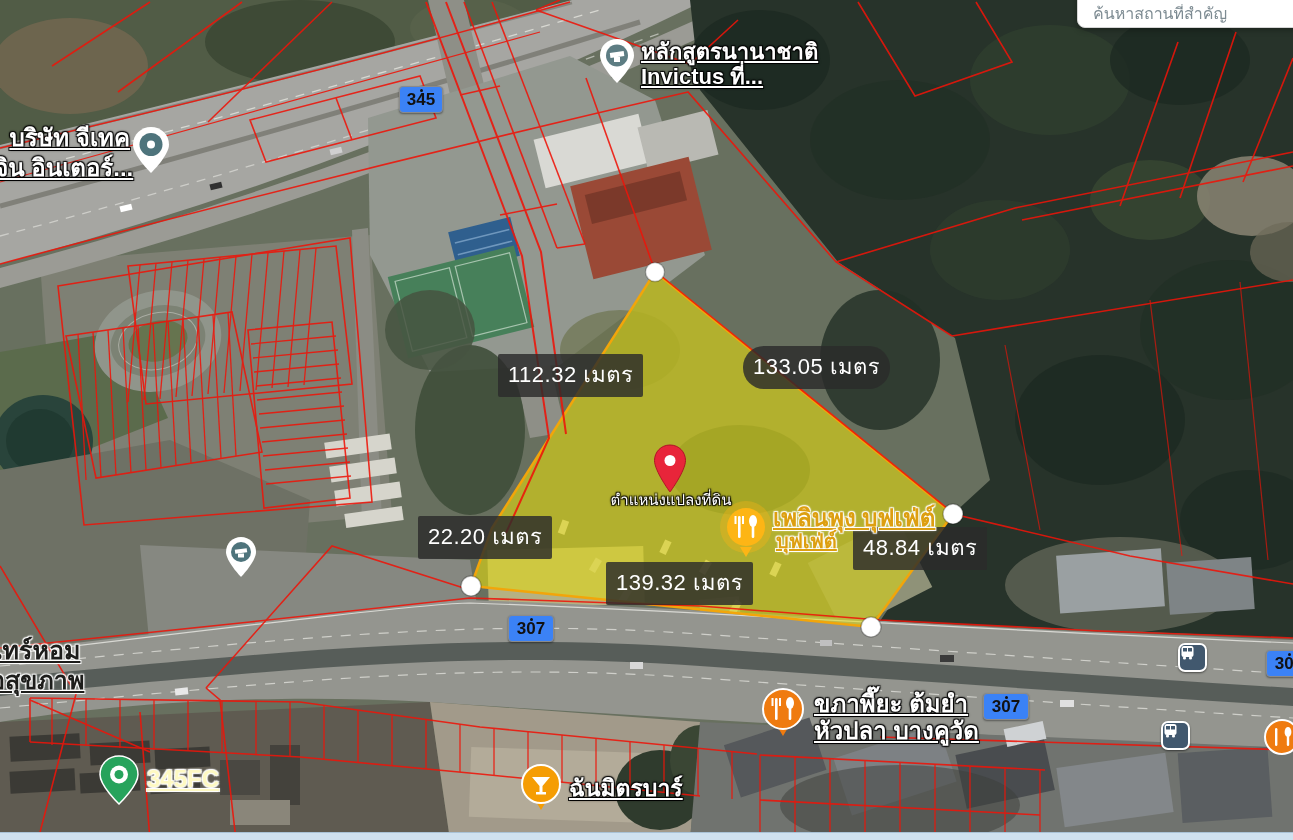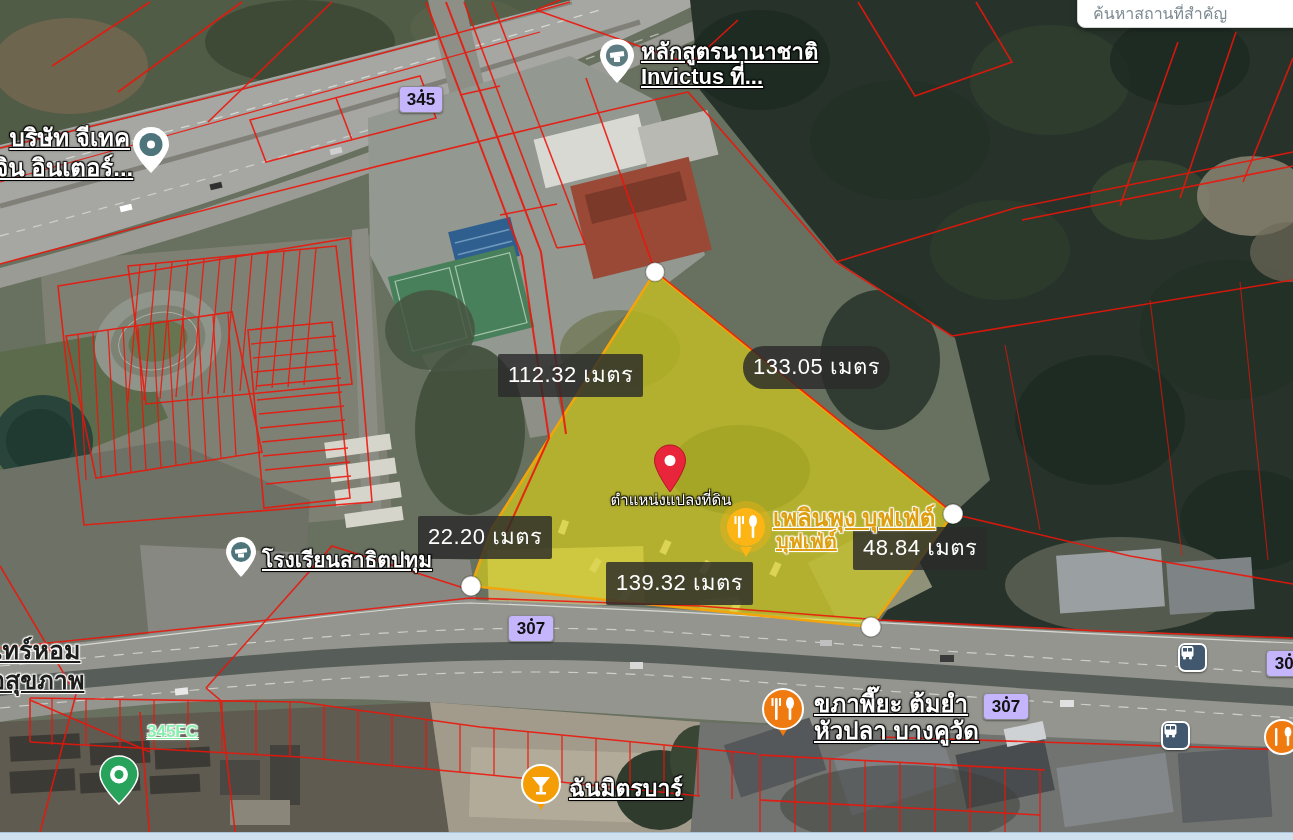--- a/index.html
+++ b/index.html
@@ -16,21 +16,21 @@
   
   .measure{
     position:absolute;background:rgba(43,43,43,.82);color:#fff;
     font-size:22px;font-weight:500;letter-spacing:.5px;
     padding:3px 10px 5px 10px;border-radius:2px;white-space:nowrap;
   }
   
   .poi-label{position:absolute;white-space:nowrap;font-weight:bold;text-decoration:underline;}
   
   .badge{
-    position:absolute;background:#c4b5fd;border:1px solid #8a8a8a;border-radius:4px;
+    position:absolute;background:#3b82f6;border:1px solid #8a8a8a;border-radius:4px;
     color:#111;font-size:17px;font-weight:bold;text-align:center;
     box-shadow:0 1px 2px rgba(0,0,0,.4);
     padding:3px 0 2px 0;
   }
   .badge .orn{position:absolute;left:50%;top:2px;width:3px;height:3px;margin-left:-1px;background:#111;border-radius:50%;}
   
   .marker{position:absolute;}
   .bus{
     position:absolute;width:25px;height:25px;border-radius:7px;
     background:#41586e;border:2px solid #fff;box-shadow:0 1px 2px rgba(0,0,0,.5);
@@ -384,21 +384,20 @@
 <div class="poi-label halo-dark" style="left:-14px;top:148px;width:144px;text-align:right;font-size:24px;">เจิน อินเตอร์...</div>
 
 <div class="marker" style="left:224px;top:536px;">
   <svg width="34" height="42" viewBox="0 0 34 42">
     <path d="M17,1 C8.5,1 2,7.5 2,16 C2,25.5 17,41 17,41 C17,41 32,25.5 32,16 C32,7.5 25.5,1 17,1 Z" fill="#fff"></path>
     <circle cx="17" cy="16" r="10" fill="#4e747c"></circle>
     <rect x="11" y="13" width="12" height="4" fill="#fff" transform="rotate(-8 17 15)"></rect>
     <rect x="14" y="17.5" width="6" height="4" fill="#fff"></rect>
   </svg>
 </div>
-<div class="poi-label halo-dark" style="left:262px;top:543px;font-size:21px;">โรงเรียนสาธิตปทุม</div>
 
 <div class="marker" style="left:718px;top:499px;">
   <svg width="56" height="62" viewBox="0 0 56 62">
     <circle cx="28" cy="28" r="26" fill="#fdb515" opacity=".35"></circle>
     <polygon points="22,48 34,48 28,58" fill="#fdb515"></polygon>
     <circle cx="28" cy="28" r="19" fill="#fdb515"></circle>
     <rect x="20" y="17" width="2.6" height="22" rx="1.3" fill="#fff"></rect>
     <rect x="16.5" y="17" width="2" height="8" fill="#fff"></rect>
     <rect x="24" y="17" width="2" height="8" fill="#fff"></rect>
     <ellipse cx="35" cy="22" rx="4" ry="6" fill="#fff"></ellipse>
@@ -422,21 +421,21 @@
 <div class="poi-label halo-dark" style="left:814px;top:684px;font-size:24px;">ขภาพี๊ยะ ต้มยำ</div>
 <div class="poi-label halo-dark" style="left:814px;top:711px;font-size:24px;">หัวปลา บางคูวัด</div>
 
 <div class="marker" style="left:98px;top:755px;">
   <svg width="42" height="50" viewBox="0 0 42 50">
     <path d="M21,1 C10.5,1 2,9 2,19.5 C2,31 21,49 21,49 C21,49 40,31 40,19.5 C40,9 31.5,1 21,1 Z" fill="#27a35c" stroke="#fff" stroke-width="1.5"></path>
     <circle cx="21" cy="19.5" r="9" fill="#fff"></circle>
     <circle cx="21" cy="19.5" r="4.5" fill="#27a35c"></circle>
   </svg>
 </div>
-<div class="poi-label halo-white" style="left:147px;top:722px;font-size:17px;color:#86efac;">345FC</div>
+<div class="poi-label halo-white" style="left:147px;top:765px;font-size:24px;color:#fef9c3;">345FC</div>
 
 <div class="marker" style="left:519px;top:762px;">
   <svg width="44" height="50" viewBox="0 0 44 50">
     <polygon points="16,38 28,38 22,48" fill="#f59d04"></polygon>
     <circle cx="22" cy="22" r="19" fill="#f59d04" stroke="#fff" stroke-width="2"></circle>
     <polygon points="13,15 31,15 23.5,24 23.5,30 20.5,30 20.5,24" fill="#fff"></polygon>
     <rect x="17" y="30" width="10" height="2.5" fill="#fff"></rect>
   </svg>
 </div>
 <div class="poi-label halo-dark" style="left:569px;top:770px;font-size:23px;">ฉันมิตรบาร์</div>

